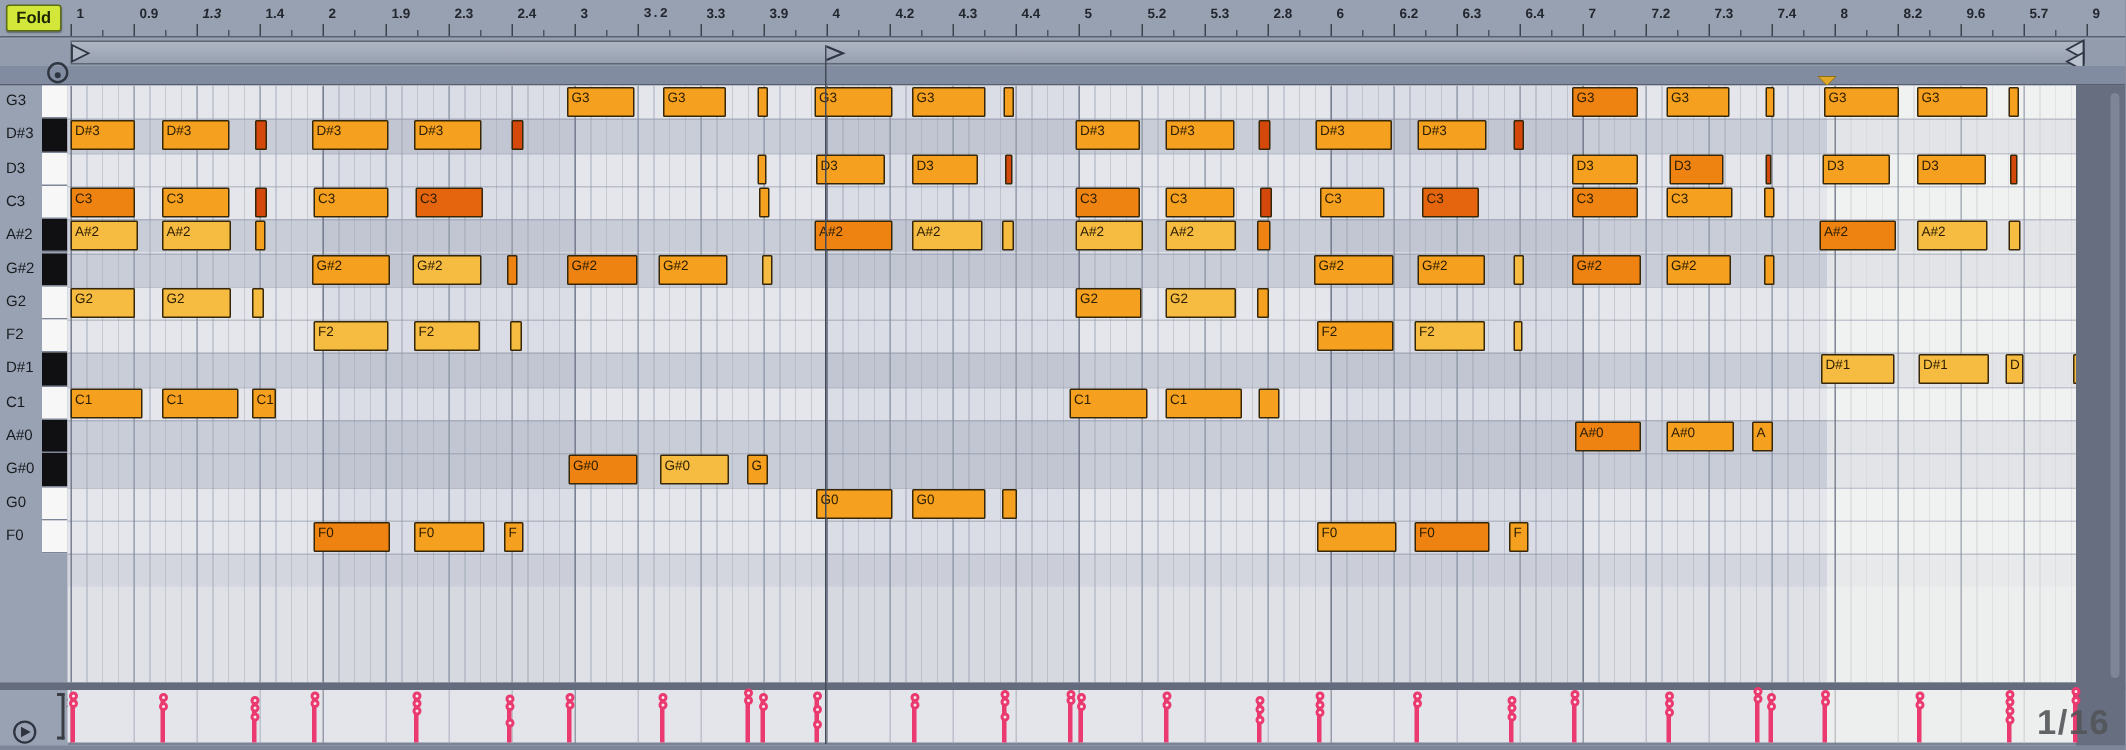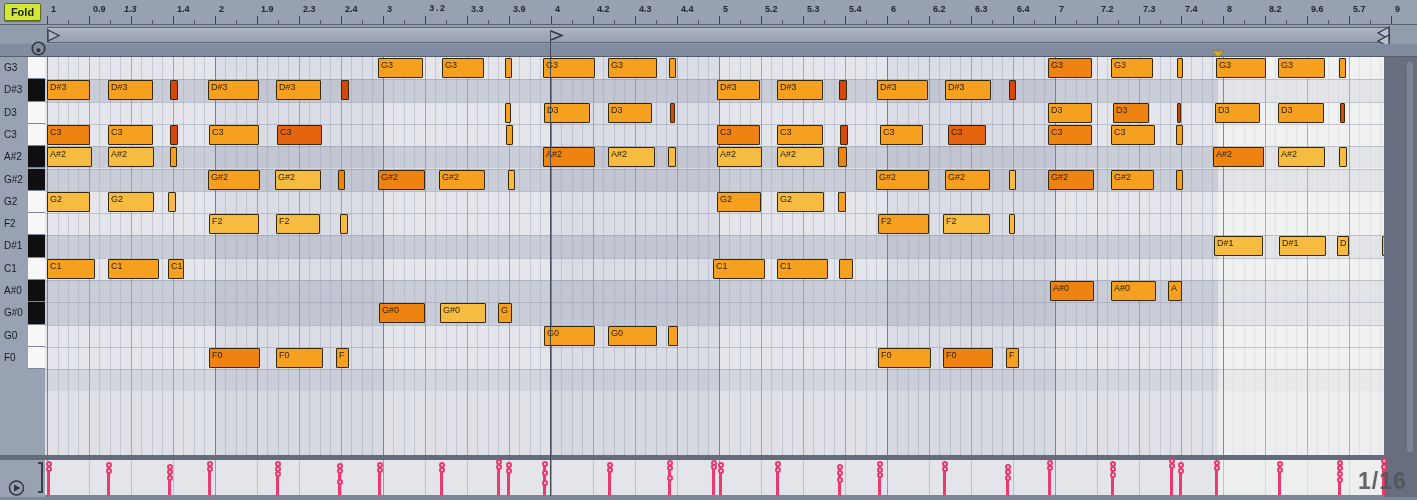--- a/index.html
+++ b/index.html
@@ -75,21 +75,21 @@
 <div id="canvas">
 
   <div id="ruler">
       <div class="rtick" style="left: 47px;"></div>
       <div class="rlabel" style="left: 51px;">1</div>
       <div class="rtick-minor" style="left: 68px;"></div>
       <div class="rtick" style="left: 89px;"></div>
       <div class="rlabel" style="left: 93px;">0.9</div>
       <div class="rtick-minor" style="left: 110px;"></div>
       <div class="rtick" style="left: 131px;"></div>
-      <div class="rlabel" style="left: 124px; font-style: italic;">1.3</div>
+      <div class="rlabel" style="left: 135px; font-style: italic;">1.3</div>
       <div class="rtick-minor" style="left: 152px;"></div>
       <div class="rtick" style="left: 173px;"></div>
       <div class="rlabel" style="left: 177px;">1.4</div>
       <div class="rtick-minor" style="left: 194px;"></div>
       <div class="rtick" style="left: 215px;"></div>
       <div class="rlabel" style="left: 219px;">2</div>
       <div class="rtick-minor" style="left: 236px;"></div>
       <div class="rtick" style="left: 257px;"></div>
       <div class="rlabel" style="left: 261px;">1.9</div>
       <div class="rtick-minor" style="left: 278px;"></div>
@@ -126,21 +126,21 @@
       <div class="rtick" style="left: 719px;"></div>
       <div class="rlabel" style="left: 723px;">5</div>
       <div class="rtick-minor" style="left: 740px;"></div>
       <div class="rtick" style="left: 761px;"></div>
       <div class="rlabel" style="left: 765px;">5.2</div>
       <div class="rtick-minor" style="left: 782px;"></div>
       <div class="rtick" style="left: 803px;"></div>
       <div class="rlabel" style="left: 807px;">5.3</div>
       <div class="rtick-minor" style="left: 824px;"></div>
       <div class="rtick" style="left: 845px;"></div>
-      <div class="rlabel" style="left: 849px;">5.4</div>
+      <div class="rlabel" style="left: 849px;">2.8</div>
       <div class="rtick-minor" style="left: 866px;"></div>
       <div class="rtick" style="left: 887px;"></div>
       <div class="rlabel" style="left: 891px;">6</div>
       <div class="rtick-minor" style="left: 908px;"></div>
       <div class="rtick" style="left: 929px;"></div>
       <div class="rlabel" style="left: 933px;">6.2</div>
       <div class="rtick-minor" style="left: 950px;"></div>
       <div class="rtick" style="left: 971px;"></div>
       <div class="rlabel" style="left: 975px;">6.3</div>
       <div class="rtick-minor" style="left: 992px;"></div>

